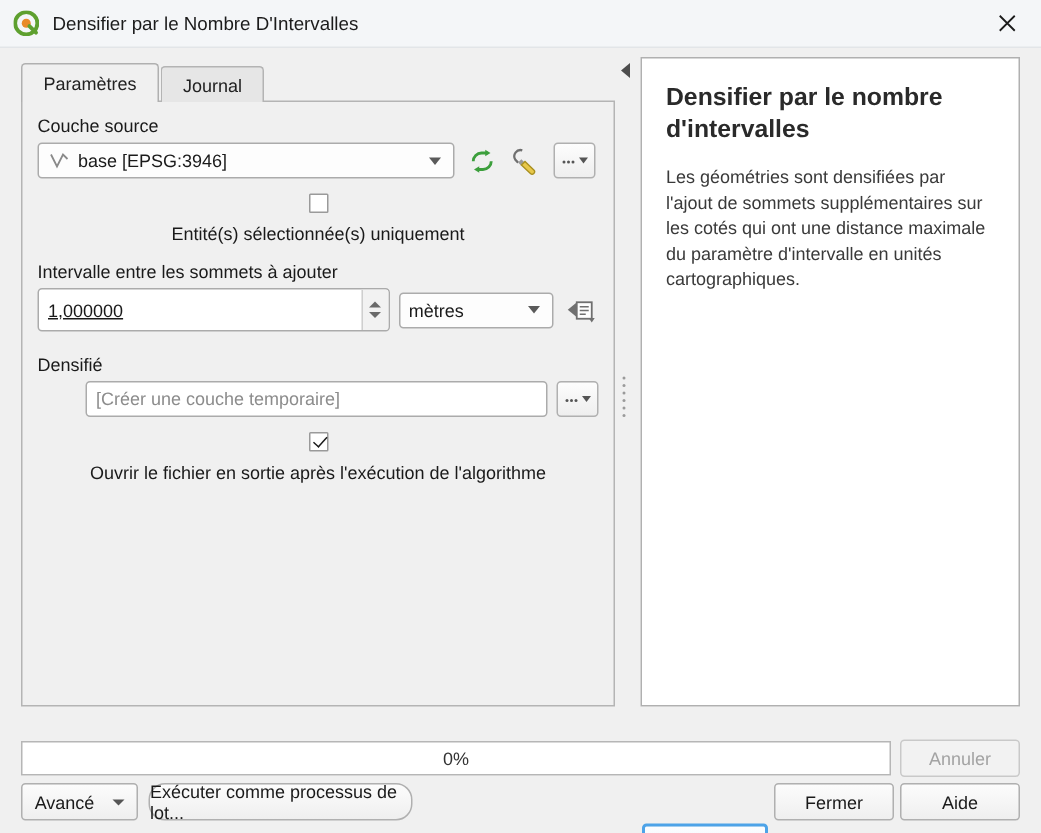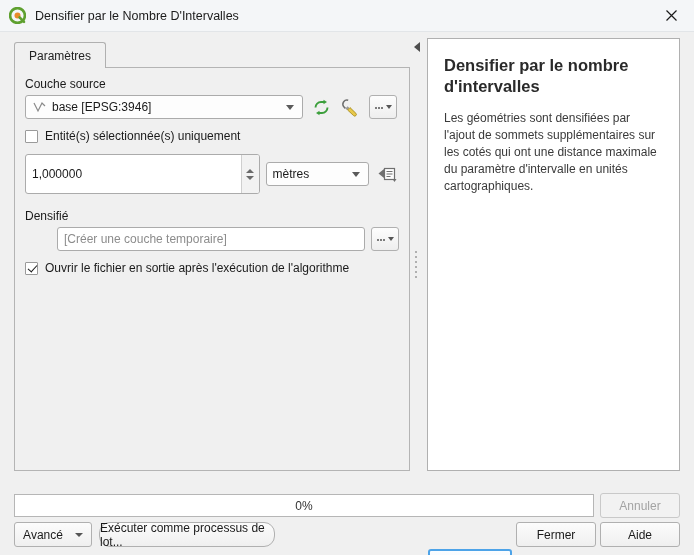--- a/index.html
+++ b/index.html
@@ -189,20 +189,21 @@
     border-top: 4px solid #555;
     margin-left: 2px;
     margin-bottom: 0px;
   }
 
   
   .chk-row {
     display: flex;
     align-items: center;
     gap: 7px;
+    flex-direction: column;
   }
   .checkbox {
     width: 13px; height: 13px;
     box-sizing: border-box;
     border: 1px solid #9a9a9a;
     background: #ffffff;
     border-radius: 1px;
     flex: none;
     position: relative;
   }
@@ -211,29 +212,30 @@
     position: absolute;
     left: 4px; top: 0px;
     width: 4px; height: 8px;
     border: solid #1a1a1a;
     border-width: 0 1.6px 1.6px 0;
     transform: rotate(42deg);
   }
 
   
   .spin {
-    width: 236px; height: 40px;
+    width: 236px; height: 29px;
     box-sizing: border-box;
     border: 1px solid #ababab;
     border-radius: 3px;
     background: #ffffff;
     display: flex;
     align-items: center;
     font-size: 12px;
     overflow: hidden;
+    text-decoration: underline;
   }
   .spin .sp-text {
     flex: 1;
     padding-left: 6px;
   }
   .spin .sp-btns {
     width: 17px; height: 100%;
     border-left: 1px solid #cfcfcf;
     background: #f2f2f2;
     display: flex;
@@ -389,20 +391,23 @@
     <svg width="13" height="13" viewBox="0 0 13 13">
       <path d="M1.5 1.5 L11.5 11.5 M11.5 1.5 L1.5 11.5" stroke="#1b1b1b" stroke-width="1.2"></path>
     </svg>
   </div>
 </div>
 
 <div class="tabbar">
   <div class="tab active">
     <span>Paramètres</span>
   </div>
+  <div class="tab">
+    <span>Journal</span>
+  </div>
 </div>
 
 <div class="params-panel">
   <div class="params-inner">
 
     <div class="fieldlabel">Couche source</div>
     <div class="row" style="margin-bottom:10px;">
       <div class="combo layer-combo">
         <span class="vecicon">
           <svg width="16" height="14" viewBox="0 0 16 14">
@@ -435,20 +440,21 @@
           <span class="tri"></span>
         </span>
       </div>
     </div>
 
     <div class="chk-row" style="margin-bottom:11px;">
       <span class="checkbox"></span>
       <span>Entité(s) sélectionnée(s) uniquement</span>
     </div>
 
+    <div class="fieldlabel">Intervalle entre les sommets à ajouter</div>
     <div class="row" style="margin-bottom:15px;">
       <div class="spin">
         <span class="sp-text">1,000000</span>
         <span class="sp-btns">
           <span class="sp-up"></span>
           <span class="sp-dn"></span>
         </span>
       </div>
       <div class="combo units-combo">
         <span class="cb-text">mètres</span>

